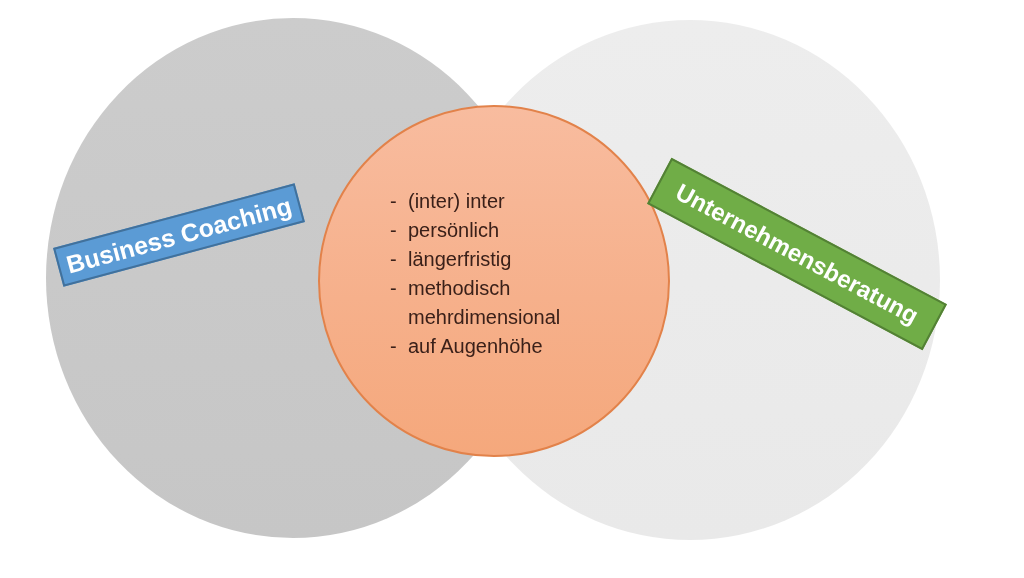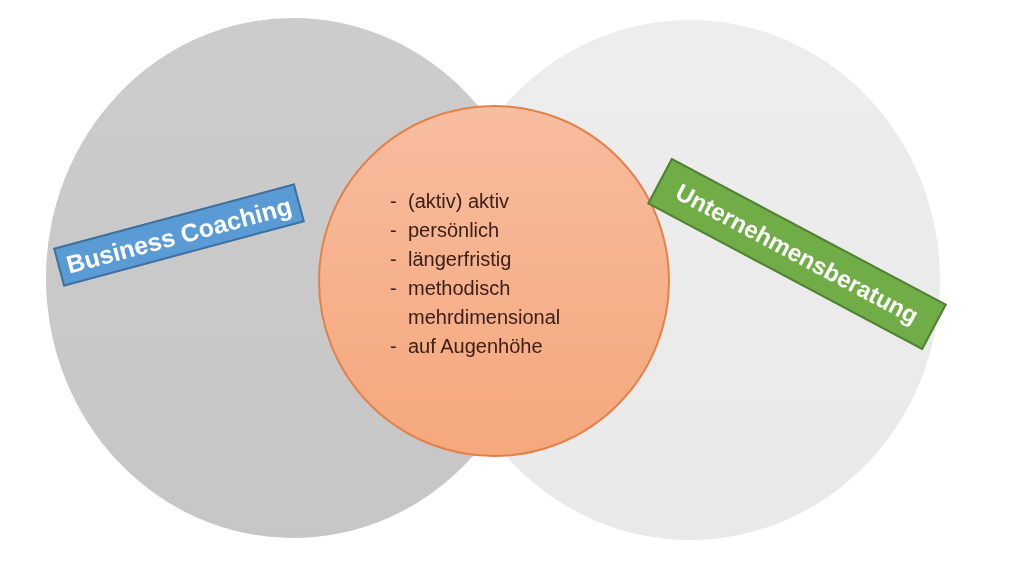--- a/index.html
+++ b/index.html
@@ -84,21 +84,21 @@
 <div class="stage">
 
   <div class="circle circle-right"></div>
 
   <div class="circle circle-left"></div>
 
   <div class="circle circle-center">
     <div class="overlap-list">
         <div class="li-row">
           <span class="dash">-</span>
-          <span class="txt">(aktiv) aktiv</span>
+          <span class="txt">(inter) inter</span>
         </div>
         <div class="li-row">
           <span class="dash">-</span>
           <span class="txt">persönlich</span>
         </div>
         <div class="li-row">
           <span class="dash">-</span>
           <span class="txt">längerfristig</span>
         </div>
         <div class="li-row">

